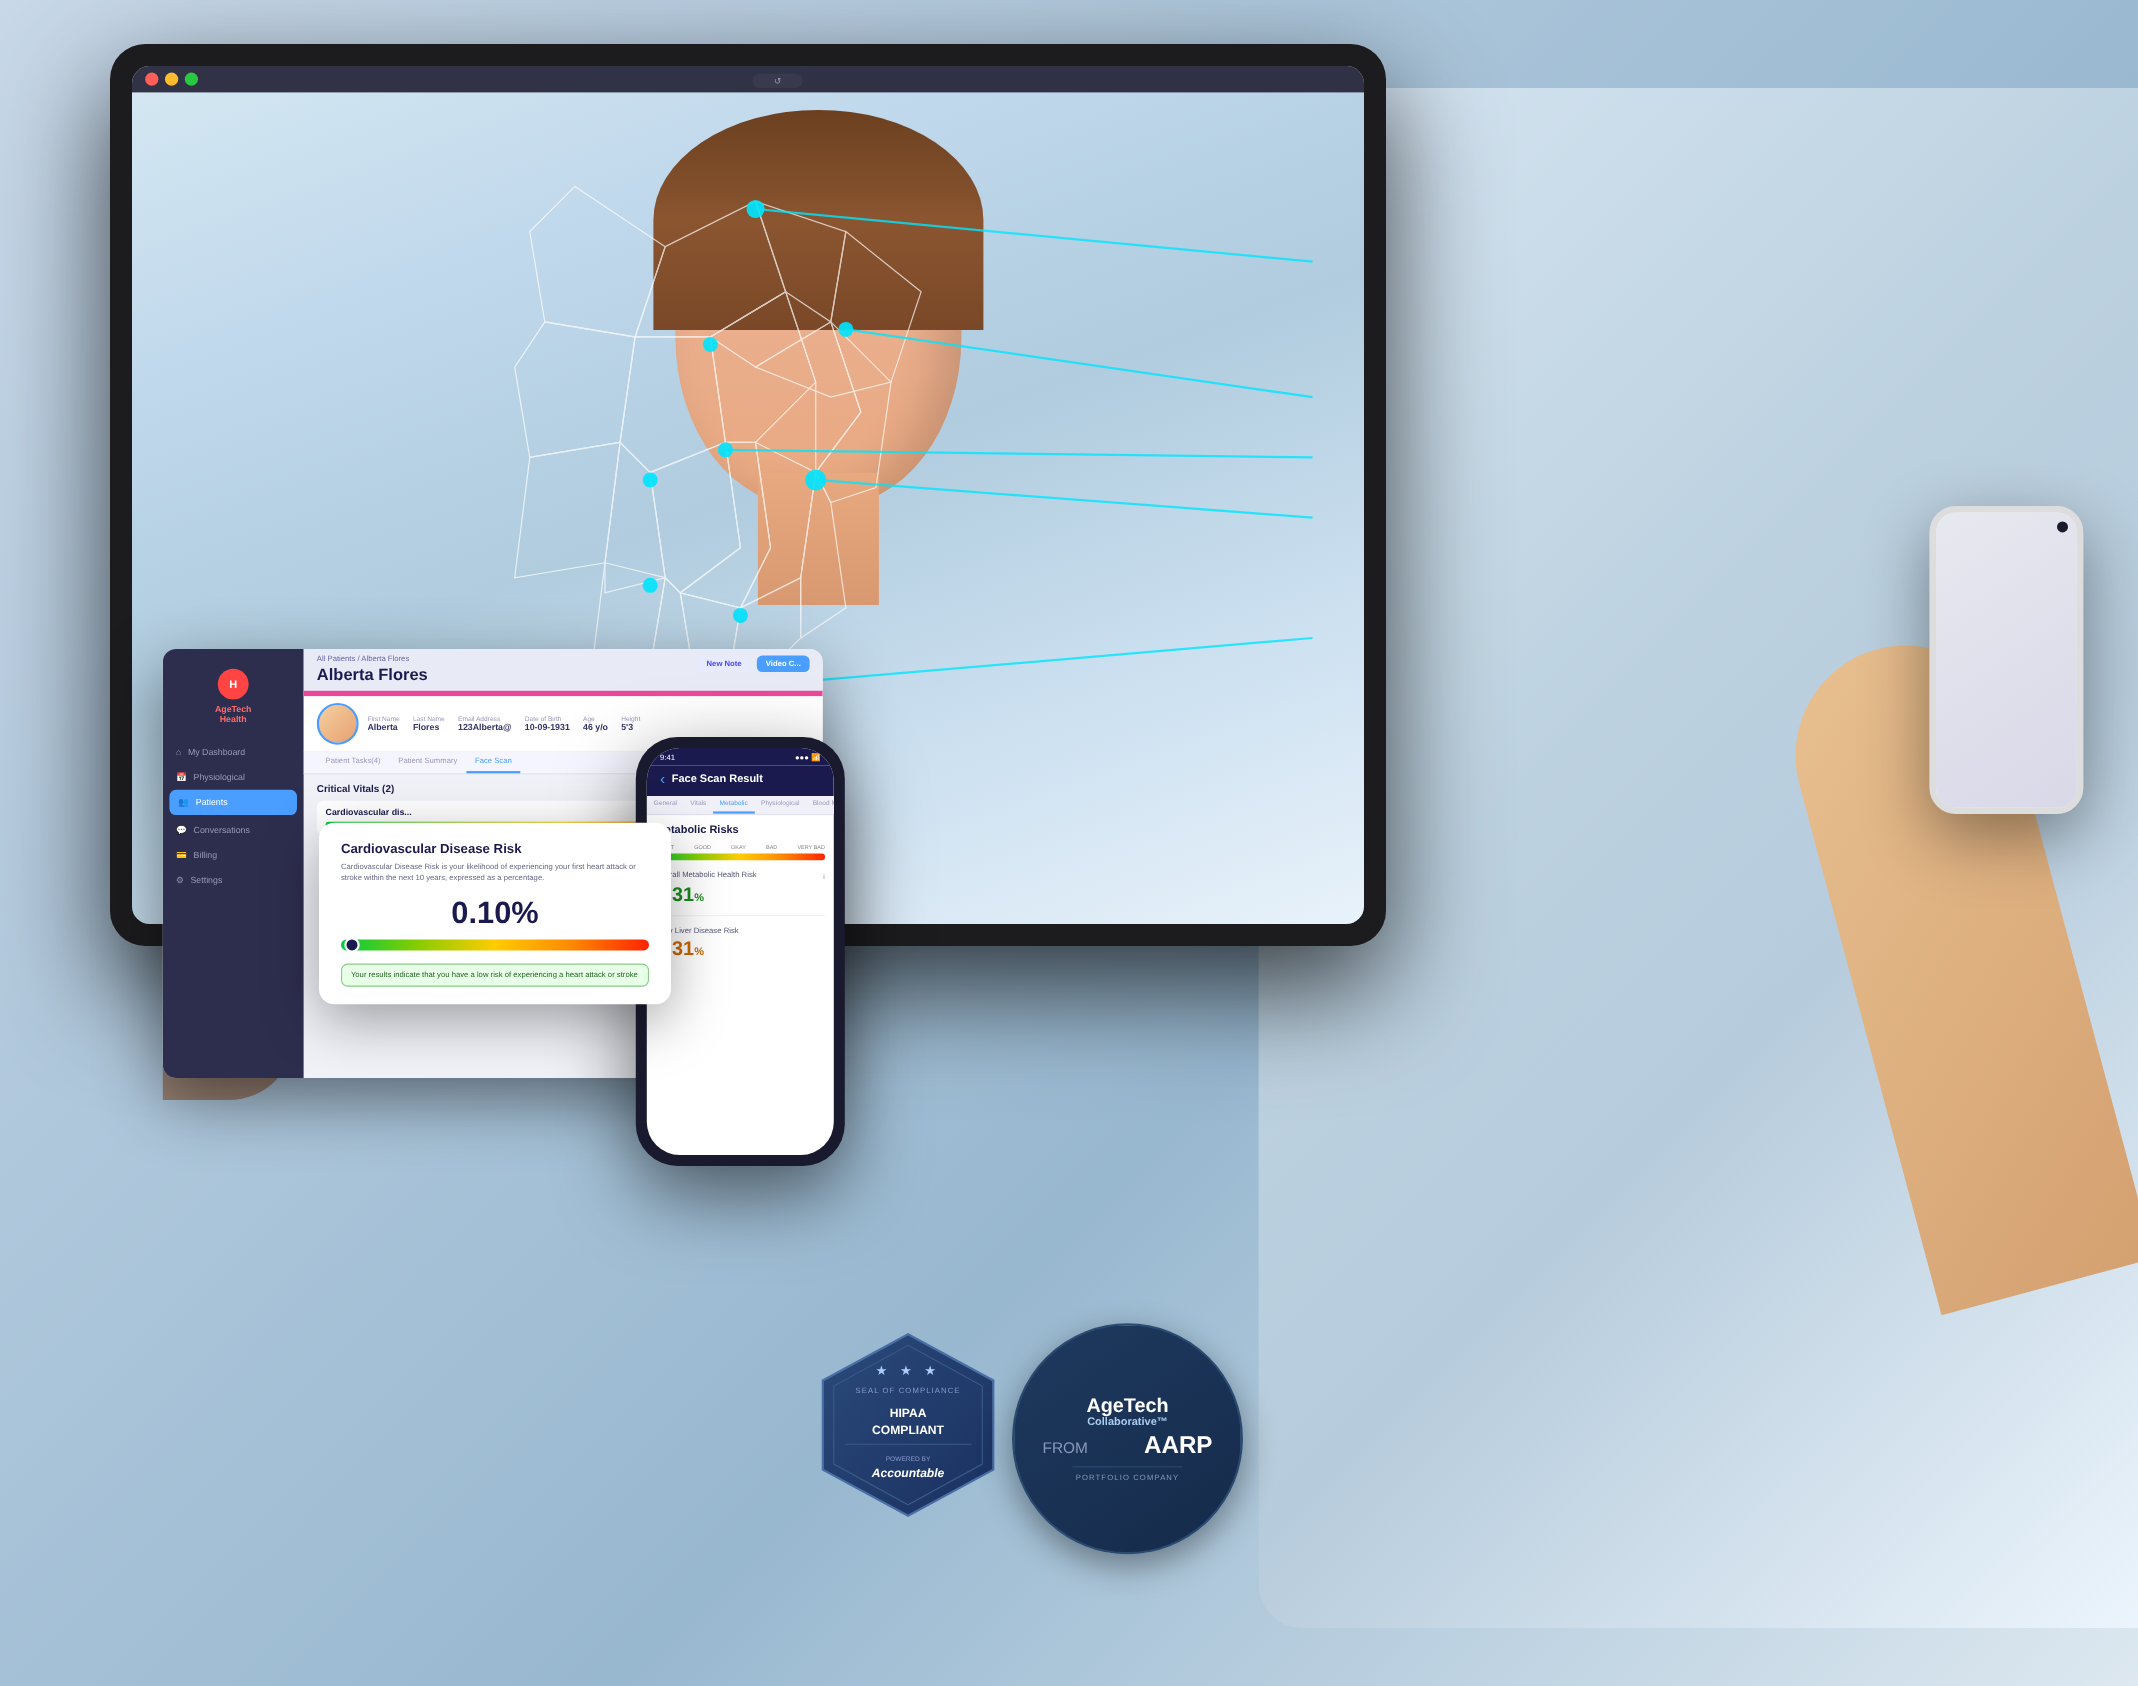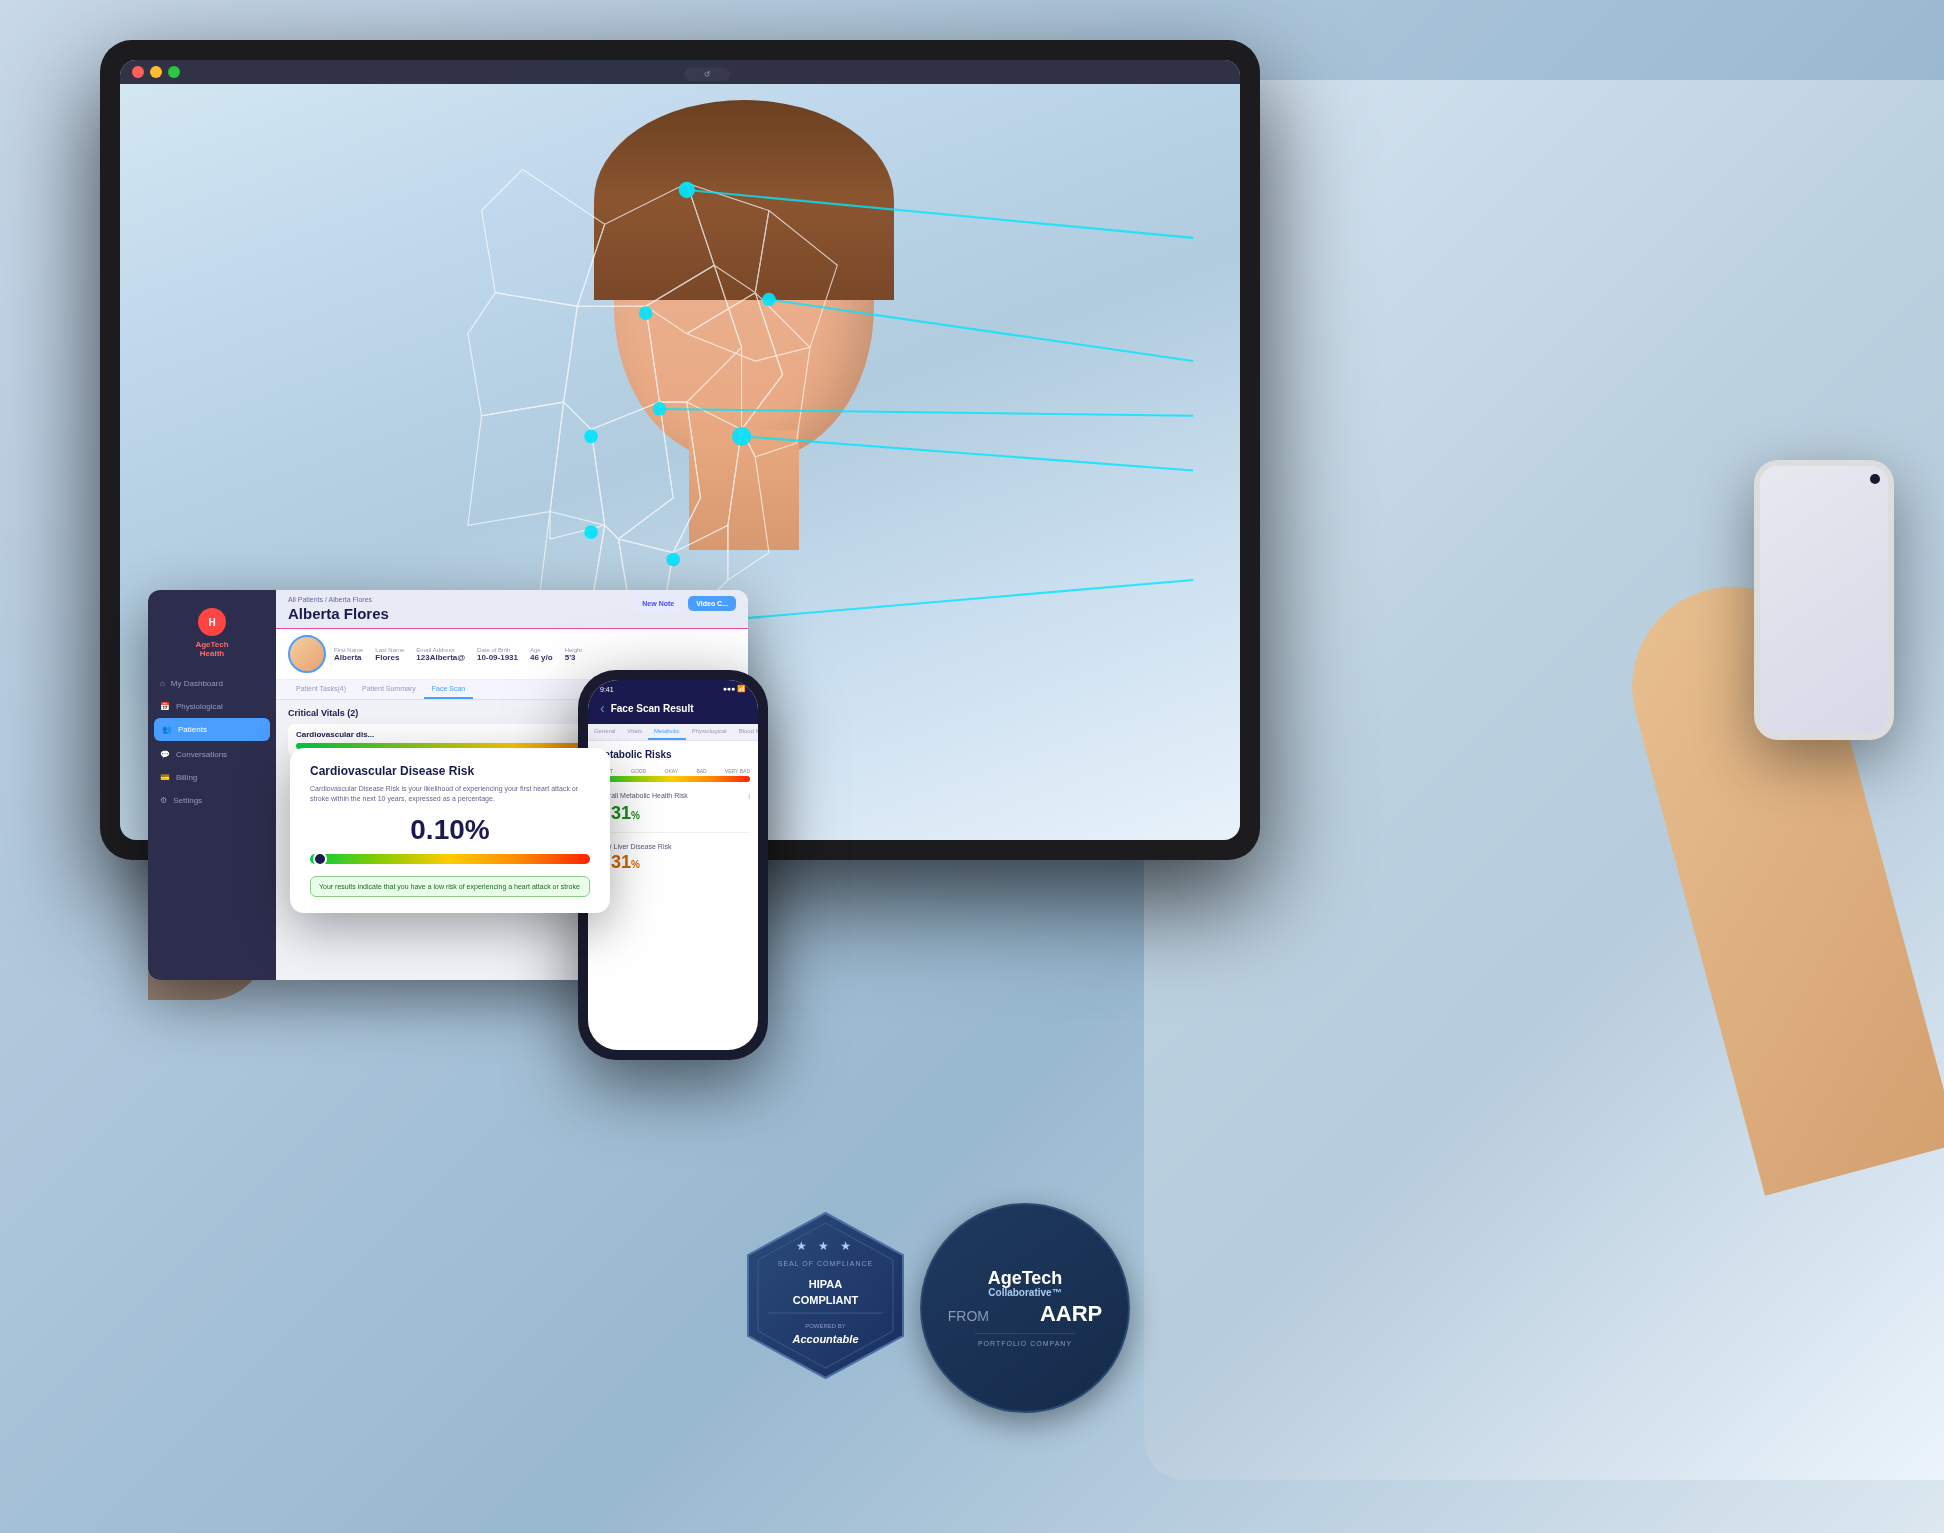--- a/index.html
+++ b/index.html
@@ -143,21 +143,21 @@
       </div>
       <div style="padding:7px 12px;color:#9999bb;font-size:8px;display:flex;align-items:center;gap:6px;">
         <span>⚙</span>
         <span>Settings</span>
       </div>
     </div>
 
     <div style="flex:1;overflow:hidden;display:flex;flex-direction:column;">
 
 
-      <div style="background:#e8eaf6;padding:6px 12px;border-bottom:1px solid #ec4899;display:flex;justify-content:space-between;align-items:flex-start;">
+      <div style="background:#e8eaf6;padding:6px 12px;border-bottom:5px solid #ec4899;display:flex;justify-content:space-between;align-items:flex-start;">
         <div>
           <div style="font-size:7px;color:#6666aa;margin-bottom:2px;">All Patients / Alberta Flores</div>
           <div style="font-size:15px;font-weight:700;color:#1a1a4e;">Alberta Flores</div>
         </div>
         <div style="display:flex;gap:6px;">
           <div style="padding:4px 8px;background:#e8eaff;color:#4a4aee;font-size:7px;font-weight:600;border-radius:5px;cursor:pointer;">New Note</div>
           <div style="padding:4px 8px;background:#4a9eff;color:white;font-size:7px;font-weight:600;border-radius:5px;cursor:pointer;">Video C...</div>
         </div>
       </div>
 

